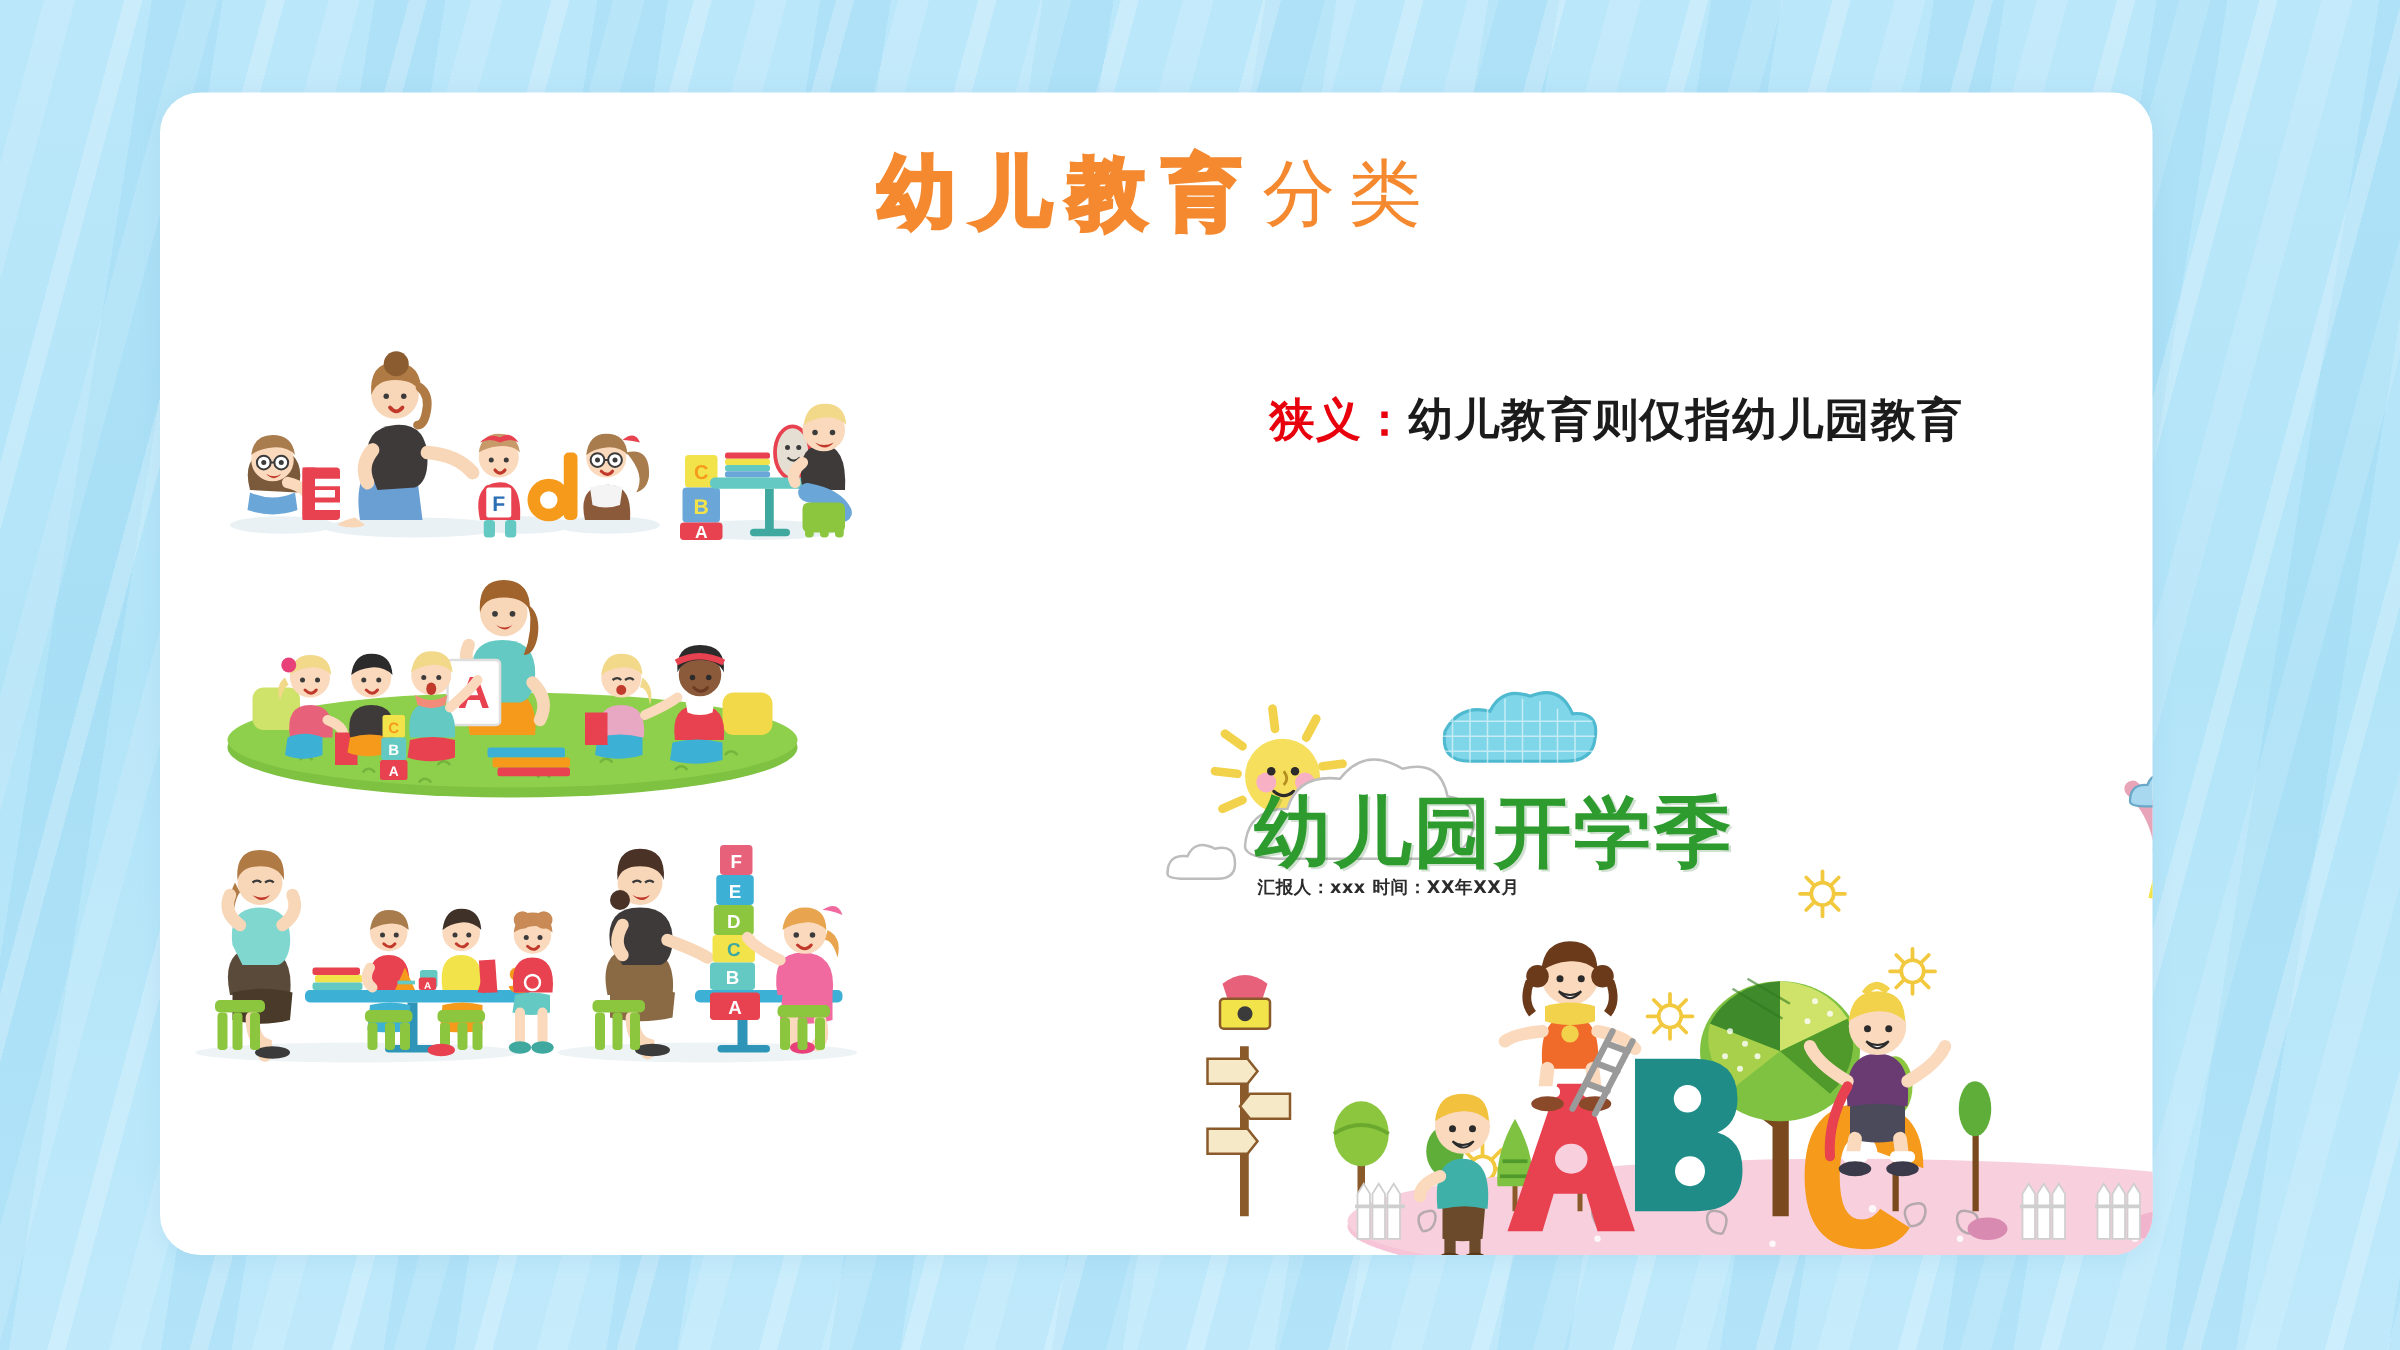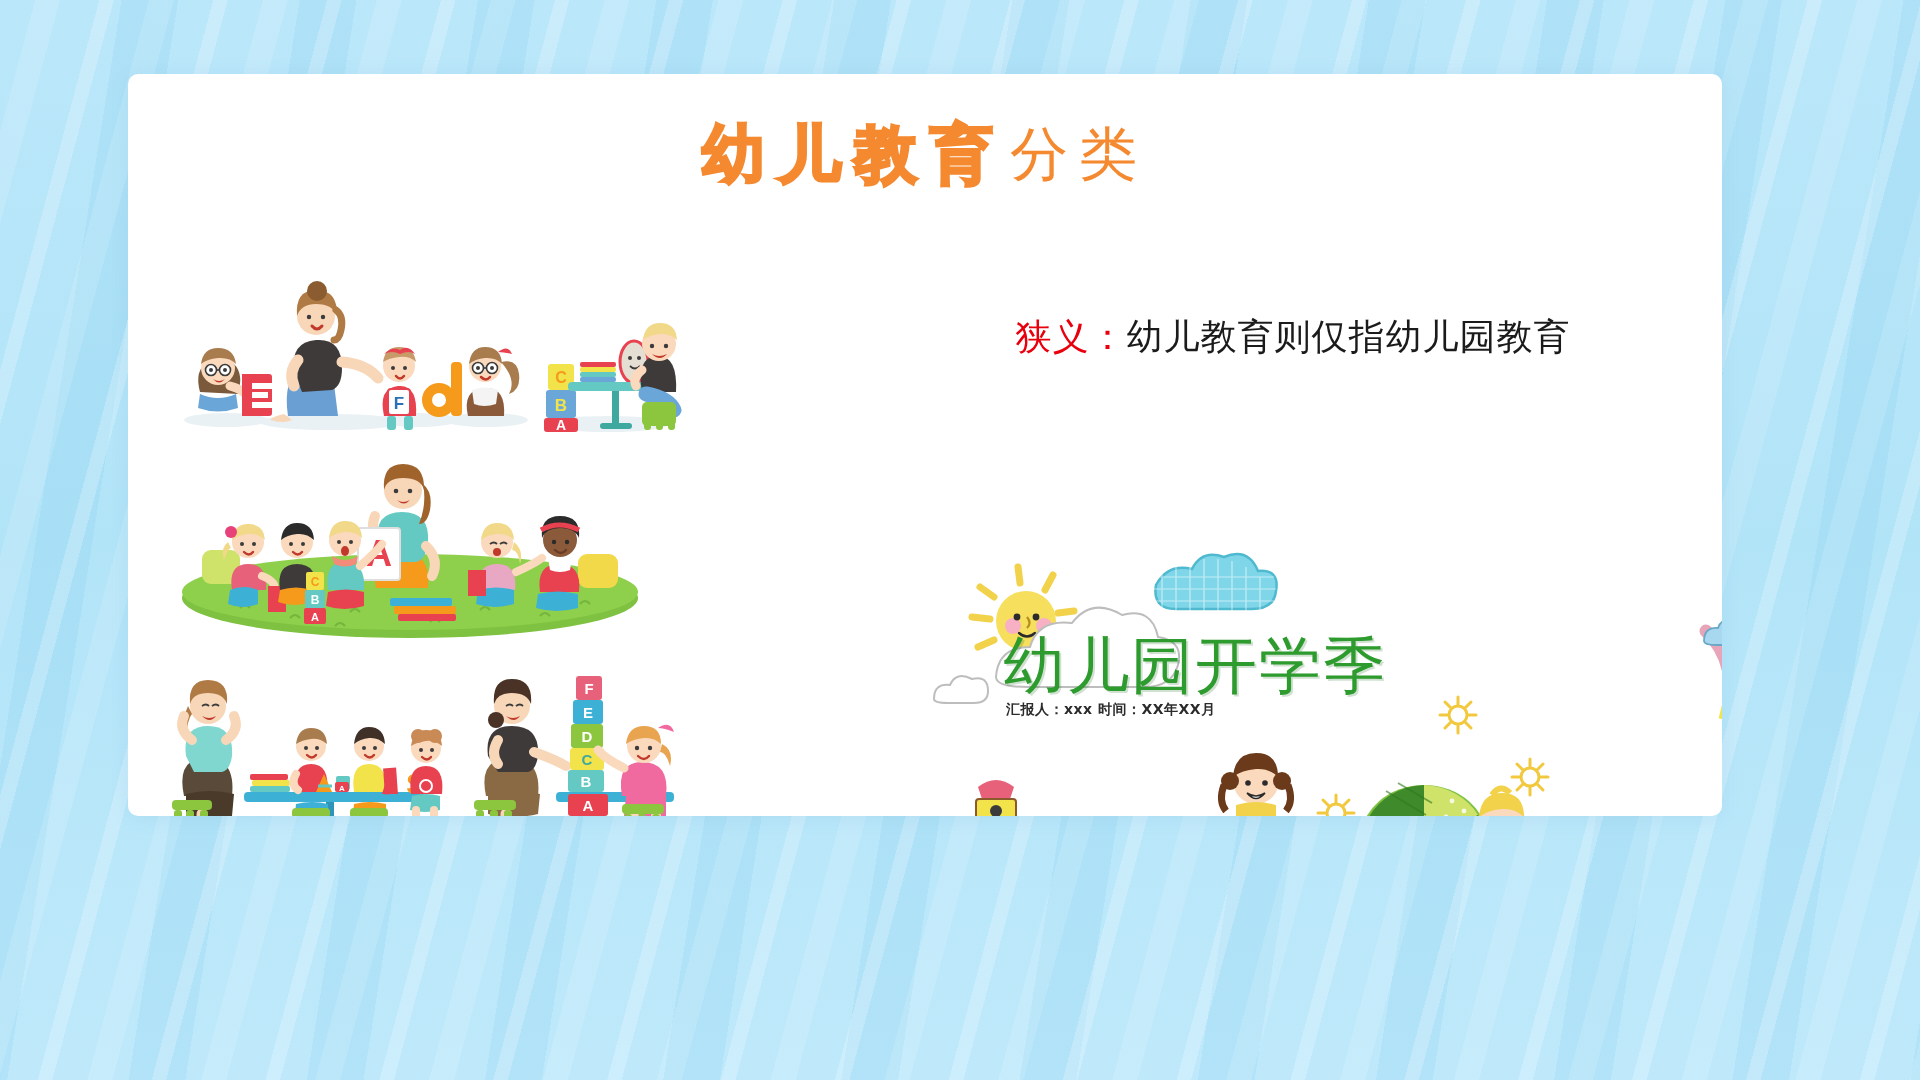--- a/index.html
+++ b/index.html
@@ -25,23 +25,23 @@
       repeating-linear-gradient(99deg,
         rgba(120,200,235,0.00) 0px,
         rgba(120,200,235,0.00) 120px,
         rgba(120,200,235,0.18) 120px,
         rgba(120,200,235,0.18) 176px),
       linear-gradient(180deg,#bbe7fa 0%,#b2e4f8 50%,#bfe9fb 100%);
   }
   
   #card{
     position:absolute;
-    left:128px;top:74px;width:1594px;height:742px;
+    left:128px;top:74px;width:1594px;height:930px;
     background:#ffffff;
-    border-radius:10px;
+    border-radius:32px;
     box-shadow:0 2px 18px rgba(90,160,195,.12);
     overflow:hidden;
   }
   
   #title-row{
     position:absolute;left:0;top:38px;width:100%;
     text-align:center;white-space:nowrap;
   }
   .t-heavy{
     font-family:"DejaVu Sans","Liberation Sans",sans-serif;
@@ -58,39 +58,40 @@
     font-size:58px;
     color:#f5892f;
     letter-spacing:11px;
     vertical-align:middle;
     margin-left:4px;
   }
   
   #text-block{
     position:absolute;left:760px;top:230px;width:810px;
     text-align:center;
+    font-weight:bold;
   }
   .para{
     font-family:"DejaVu Sans","Liberation Sans",sans-serif;
     font-size:36px;line-height:66px;color:#1b1b1b;
     letter-spacing:1px;white-space:nowrap;
   }
   .para .accent{color:#e8000d;}
   
   .scene{position:absolute;}
   svg{display:block;overflow:visible;}
 
   
   #poster{
     position:absolute;left:790px;top:455px;width:930px;height:530px;
   }
   #poster-title{
     position:absolute;left:85px;top:95px;
     font-family:"DejaVu Sans","Liberation Sans",sans-serif;
-    font-weight:normal;font-size:62px;color:#2e9b2e;
+    font-weight:bold;font-size:62px;color:#2e9b2e;
     letter-spacing:2px;white-space:nowrap;
     text-shadow:2px 2px 0 rgba(0,90,0,.18);
   }
   #poster-sub{
     position:absolute;left:88px;top:172px;
     font-family:"DejaVu Sans","Liberation Sans",sans-serif;
     font-weight:bold;font-size:14px;color:#2b2b2b;
     letter-spacing:.5px;white-space:nowrap;
   }
 </style>

